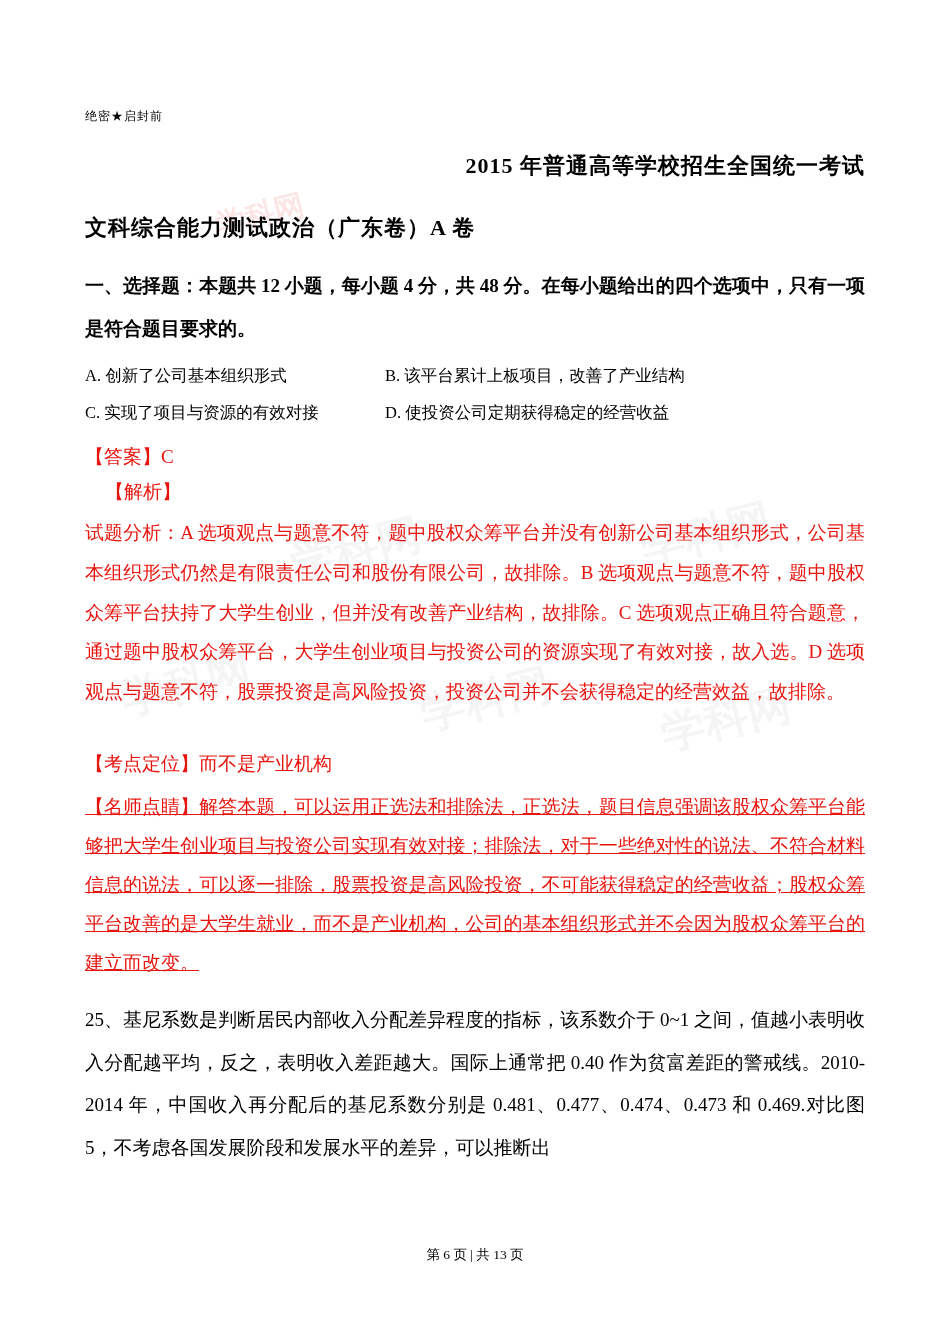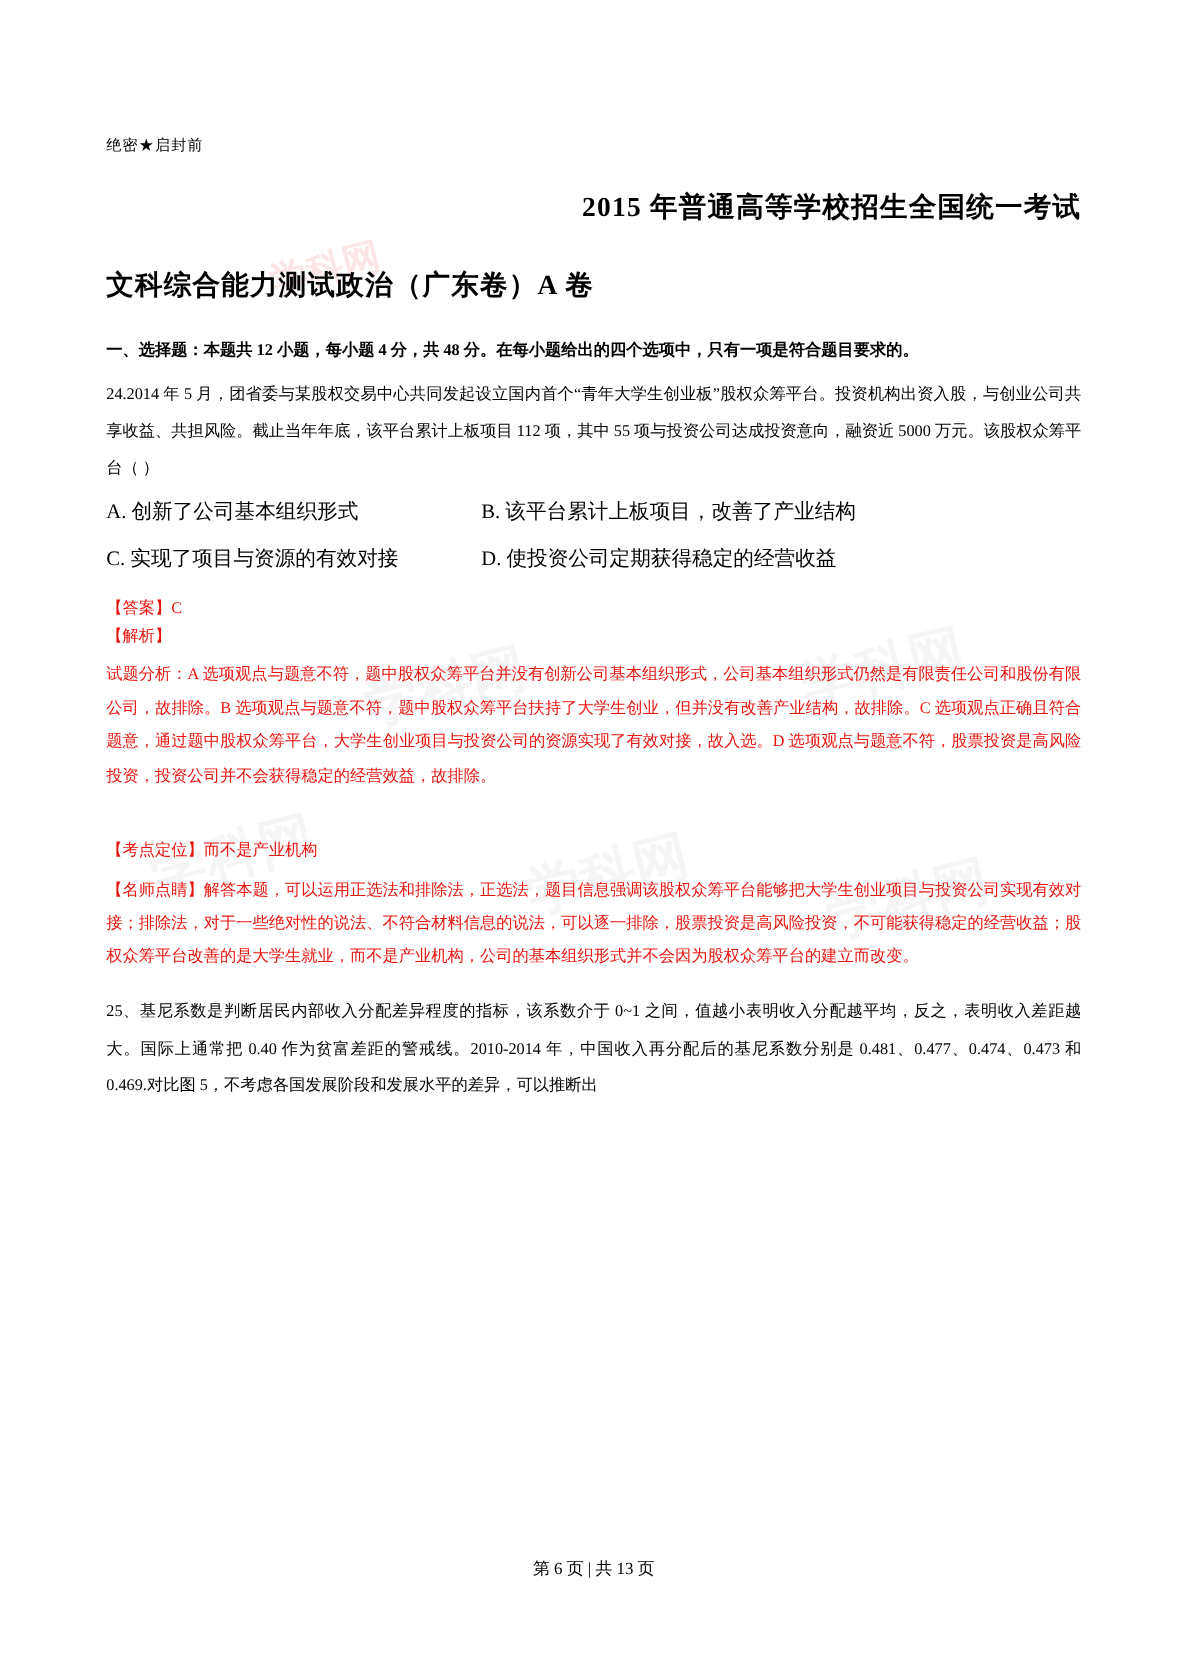--- a/index.html
+++ b/index.html
@@ -24,36 +24,36 @@
     letter-spacing: 1px;
   }
   .subtitle {
     text-align: left;
     font-size: 22px;
     font-weight: bold;
     margin-bottom: 22px;
     letter-spacing: 1px;
   }
   .para {
-    font-size: 13px;
+    font-size: 19px;
     line-height: 2.25;
     text-align: justify;
   }
   .bold { font-weight: bold; }
   .red { color: var(--red, #e8150f); }
   .section-header { margin-bottom: 6px; }
   .stem { margin-bottom: 2px; }
   .options-row { display: flex; font-size: 16.5px; line-height: 2.3; }
   .options-row .opt-left { width: 300px; flex: 0 0 300px; }
   .options-row .opt-right { flex: 1; }
   .answer-line { line-height: 1.8; margin-top: 8px; }
-  .analysis-label-line { line-height: 1.8; margin-bottom: 4px; }
+  .analysis-label-line { line-height: 1.8; margin-bottom: 4px; margin-left: 20px; }
   .analysis-body { line-height: 2.1; margin-bottom: 34px; }
   .kaodian-line { line-height: 1.9; margin-bottom: 6px; }
-  .mingshi { line-height: 2.05; margin-bottom: 16px; }
+  .mingshi { line-height: 2.05; margin-bottom: 16px; text-decoration: underline; }
   .q25 { margin-top: 4px; }
   .footer {
     position: absolute;
     left: 0; right: 0;
     bottom: 80px;
     text-align: center;
     font-size: 13.5px;
     color: #000;
     z-index: 2;
   }
@@ -85,21 +85,20 @@
 
   <div class="content">
 
     <div class="classification">绝密★启封前</div>
 
     <h1 class="title">2015 年普通高等学校招生全国统一考试</h1>
     <h2 class="subtitle">文科综合能力测试政治（广东卷）A 卷</h2>
 
     <p class="para bold section-header">一、选择题：本题共 12 小题，每小题 4 分，共 48 分。在每小题给出的四个选项中，只有一项是符合题目要求的。</p>
 
-    <p class="para stem">24.2014 年 5 月，团省委与某股权交易中心共同发起设立国内首个“青年大学生创业板”股权众筹平台。投资机构出资入股，与创业公司共享收益、共担风险。截止当年年底，该平台累计上板项目 112 项，其中 55 项与投资公司达成投资意向，融资近 5000 万元。该股权众筹平台（      ）</p>
 
     <div class="options-row">
       <span class="opt-left">A. 创新了公司基本组织形式</span>
       <span class="opt-right">B. 该平台累计上板项目，改善了产业结构</span>
     </div>
     <div class="options-row">
       <span class="opt-left">C. 实现了项目与资源的有效对接</span>
       <span class="opt-right">D. 使投资公司定期获得稳定的经营收益</span>
     </div>
 

